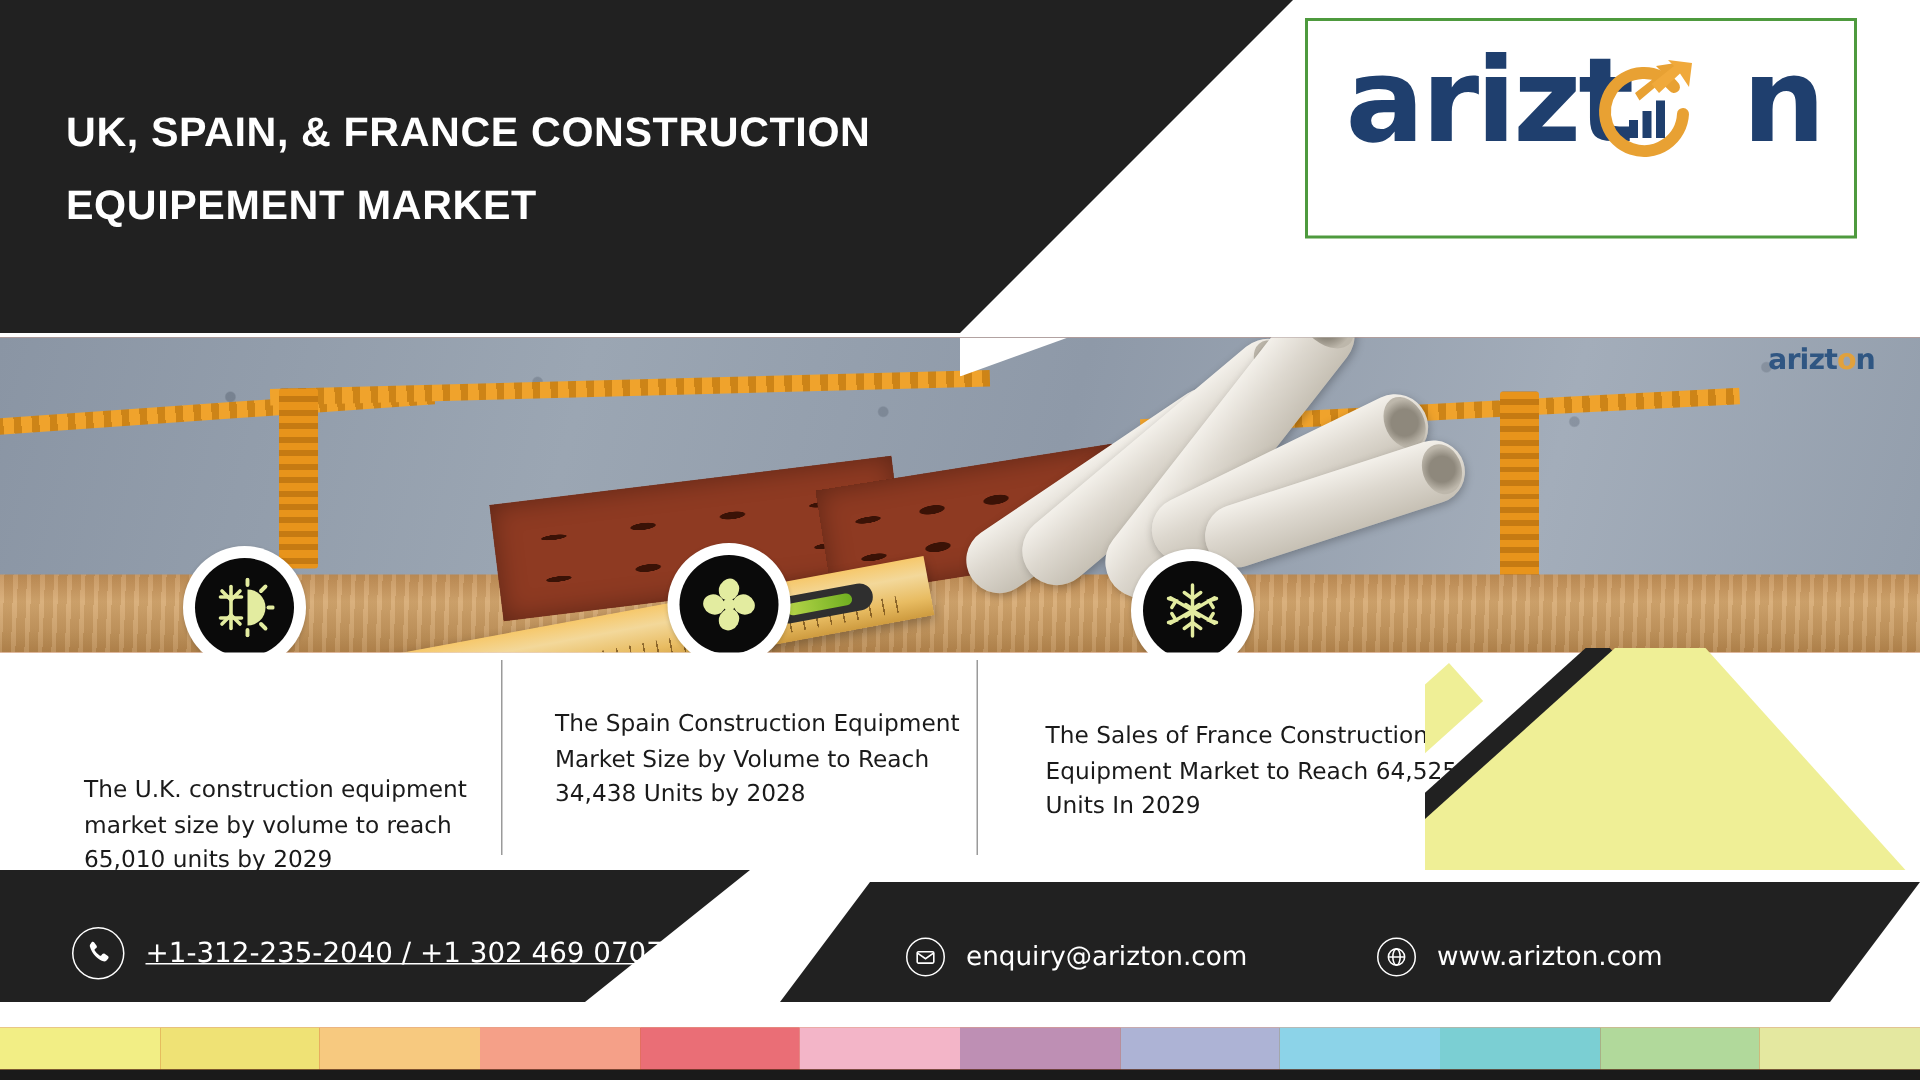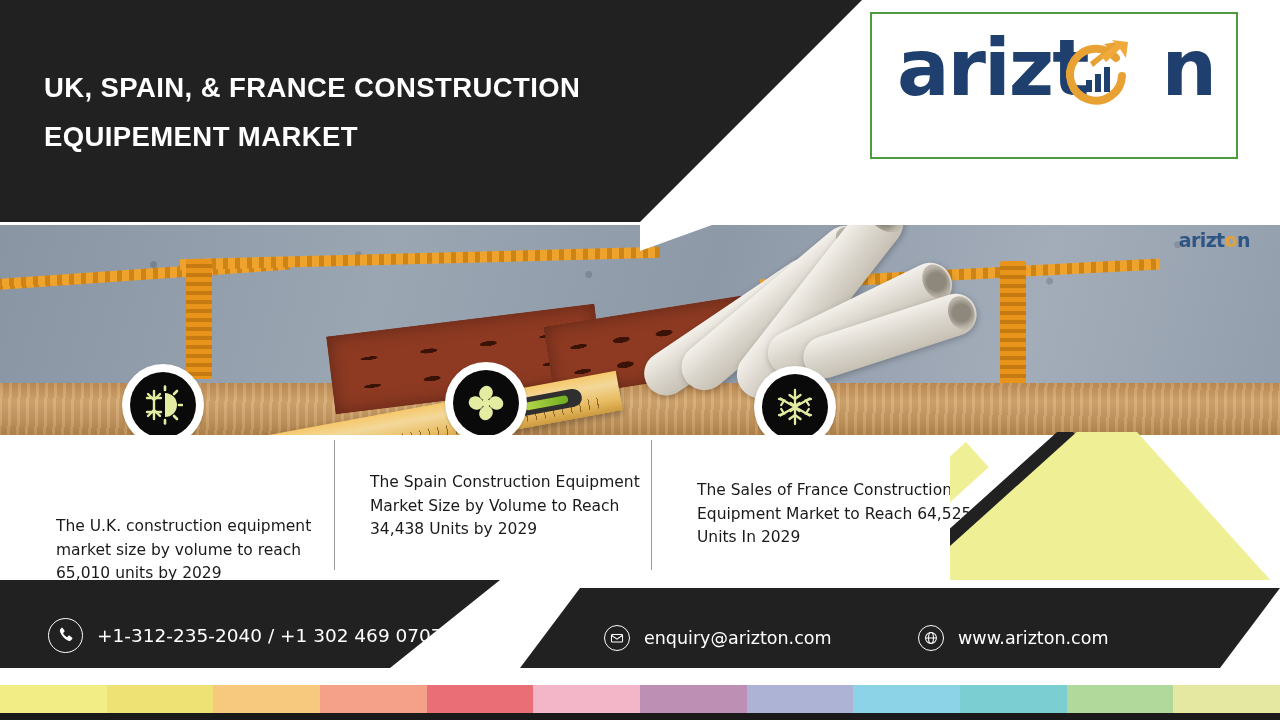--- a/index.html
+++ b/index.html
@@ -198,21 +198,21 @@
   }
   .footer-right{
     position:absolute; left:520px; top:8px; width:760px; height:80px;
     background:#212121;
     clip-path:polygon(60px 0, 760px 0, 700px 80px, 0 80px);
   }
   .contact{
     position:absolute; display:flex; align-items:center; gap:14px;
     color:#ffffff; font-size:18.5px; font-family:"DejaVu Sans", sans-serif;
   }
-  .contact-phone{ left:48px; top:618px; }
+  .contact-phone{ left:48px; top:618px;text-decoration:underline; }
   .contact-email{ left:604px; top:625px; font-size:17.5px; }
   .contact-web{   left:918px; top:625px; font-size:17.5px; }
   .cicon{
     width:35px; height:35px; border-radius:50%; border:1.6px solid #ffffff;
     display:flex; align-items:center; justify-content:center; flex:0 0 auto;
   }
   .cicon.small{ width:26px; height:26px; }
 
   
   .strip{
@@ -345,21 +345,21 @@
           <path d="M35 11 L30 12.5 L32.8 17"></path>
           <path d="M14.5 15 L19 18 L23.5 15"></path>
           <path d="M14.5 23 L19 20 L23.5 23"></path>
         </g>
       </svg>
     </div>
   </div>
 
   <div class="stats">
     <div class="stat stat-1">The U.K. construction equipment market size by volume to reach 65,010 units by 2029</div>
-    <div class="stat stat-2">The Spain Construction Equipment Market Size by Volume to Reach 34,438 Units by 2029</div>
+    <div class="stat stat-2">The Spain Construction Equipment Market Size by Volume to Reach 34,438 Units by 2028</div>
     <div class="stat stat-3">The Sales of France Construction Equipment Market to Reach 64,525 Units In 2029</div>
   </div>
   <div class="divider divider-1"></div>
   <div class="divider divider-2"></div>
 
   <div class="decor">
     <div class="decor-band band-y1"></div>
     <div class="decor-band band-blk"></div>
     <div class="decor-band band-y2"></div>
   </div>

